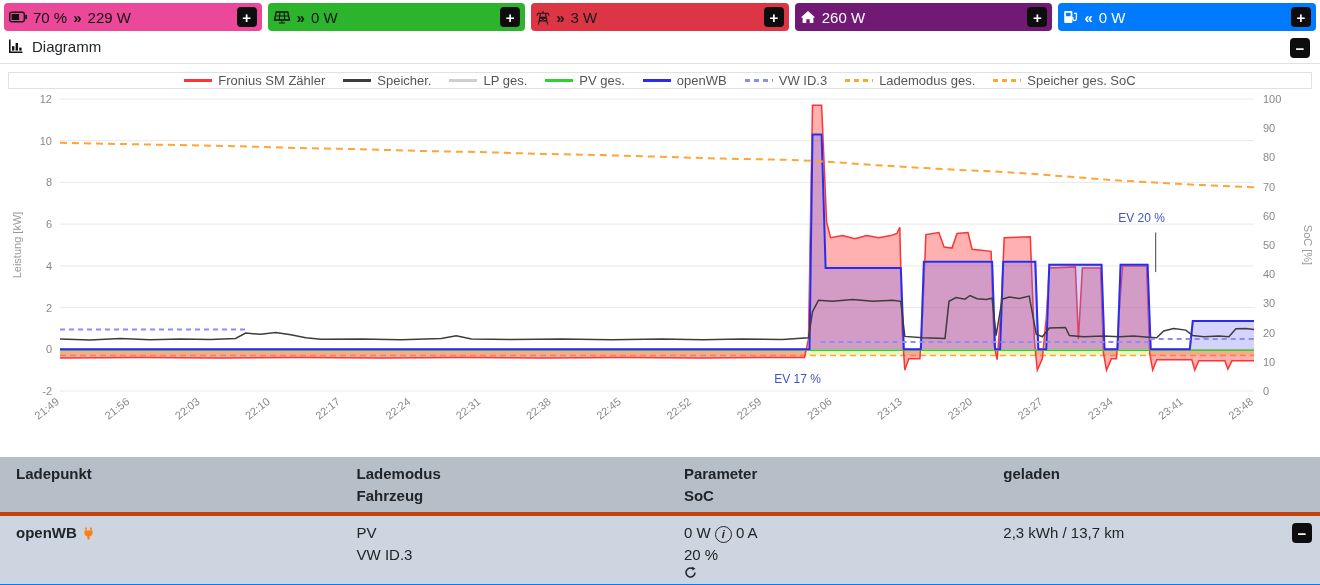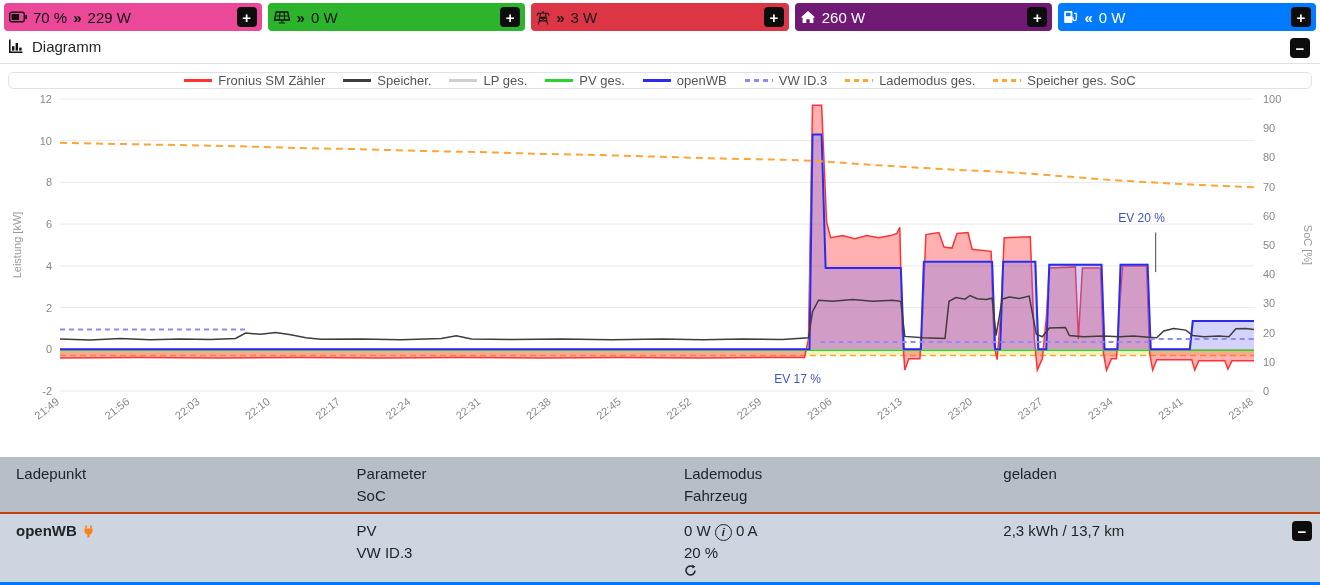--- a/index.html
+++ b/index.html
@@ -19,30 +19,30 @@
   .sq-btn{width:20px;height:20px;min-width:20px;background:#0d0d0d;color:#fff;border-radius:4px;
           display:flex;align-items:center;justify-content:center;font-size:15px;font-weight:700;
           line-height:1;cursor:pointer;user-select:none}
   .icn{display:flex;align-items:center}
   
   .section-header{display:flex;align-items:flex-start;gap:8px;padding:4px 10px 5px 8px;
                   border-bottom:1px solid #dee2e6}
   .section-header .title{font-size:15px}
   .section-header .spacer{flex:1}
   
-  .legend-card{margin:8px 8px 0;border:1px solid #dee2e6;border-radius:6px;height:30px;
+  .legend-card{margin:8px 8px 0;border:1px solid #dee2e6;border-radius:0;height:30px;
                display:flex;justify-content:center;align-items:center;gap:18px}
   .legend-item{display:inline-flex;align-items:center;gap:6px;font-size:13px;color:#555;cursor:pointer}
   .legend-swatch{width:28px;height:3px;display:inline-block}
   
   .chart-wrap{margin:2px 8px 0}
   
   .ltable{margin-top:10px;font-size:15px}
   .t-head,.t-row{display:grid;grid-template-columns:25.8% 24.8% 24.2% 21.2% 4%;align-items:start}
-  .t-head{background:#b6bec8;padding:6px 0 5px;border-bottom:2px solid #c2410c;font-weight:400}
+  .t-head{background:#b6bec8;padding:6px 0 5px;border-bottom:4px solid #c2410c;font-weight:700}
   .t-row{background:#cdd5e0;padding:6px 0 5px}
   .cell{padding-left:16px;line-height:22px}
   .cell .sub{display:block}
   .bold{font-weight:700}
   .inline{display:inline-flex;align-items:center;gap:5px}
   .info-badge{display:inline-flex;width:15px;height:15px;border:1px solid #212529;border-radius:50%;
               align-items:center;justify-content:center;font-size:11px;font-weight:700;font-style:italic}
   .row-btn-cell{display:flex;justify-content:flex-end;padding-right:8px;padding-top:1px}
   
   .footer-strip{margin-top:auto;height:12px;background:#007bff}
@@ -234,26 +234,26 @@
       <text x="1133.6" y="131.1" text-anchor="middle" fill="#4252c7" font-size="12">EV 20 %</text>
     </svg>
 </div>
 
 <div class="ltable">
   <div class="t-head">
     <div class="cell">
       <span class="sub">Ladepunkt</span>
     </div>
     <div class="cell">
+      <span class="sub">Lademodus</span>
+      <span class="sub">Fahrzeug</span>
+    </div>
+    <div class="cell">
       <span class="sub">Parameter</span>
       <span class="sub">SoC</span>
-    </div>
-    <div class="cell">
-      <span class="sub">Lademodus</span>
-      <span class="sub">Fahrzeug</span>
     </div>
     <div class="cell">
       <span class="sub">geladen</span>
     </div>
     <div class="cell"></div>
   </div>
 
   <div class="t-row">
     <div class="cell">
       <span class="inline">

